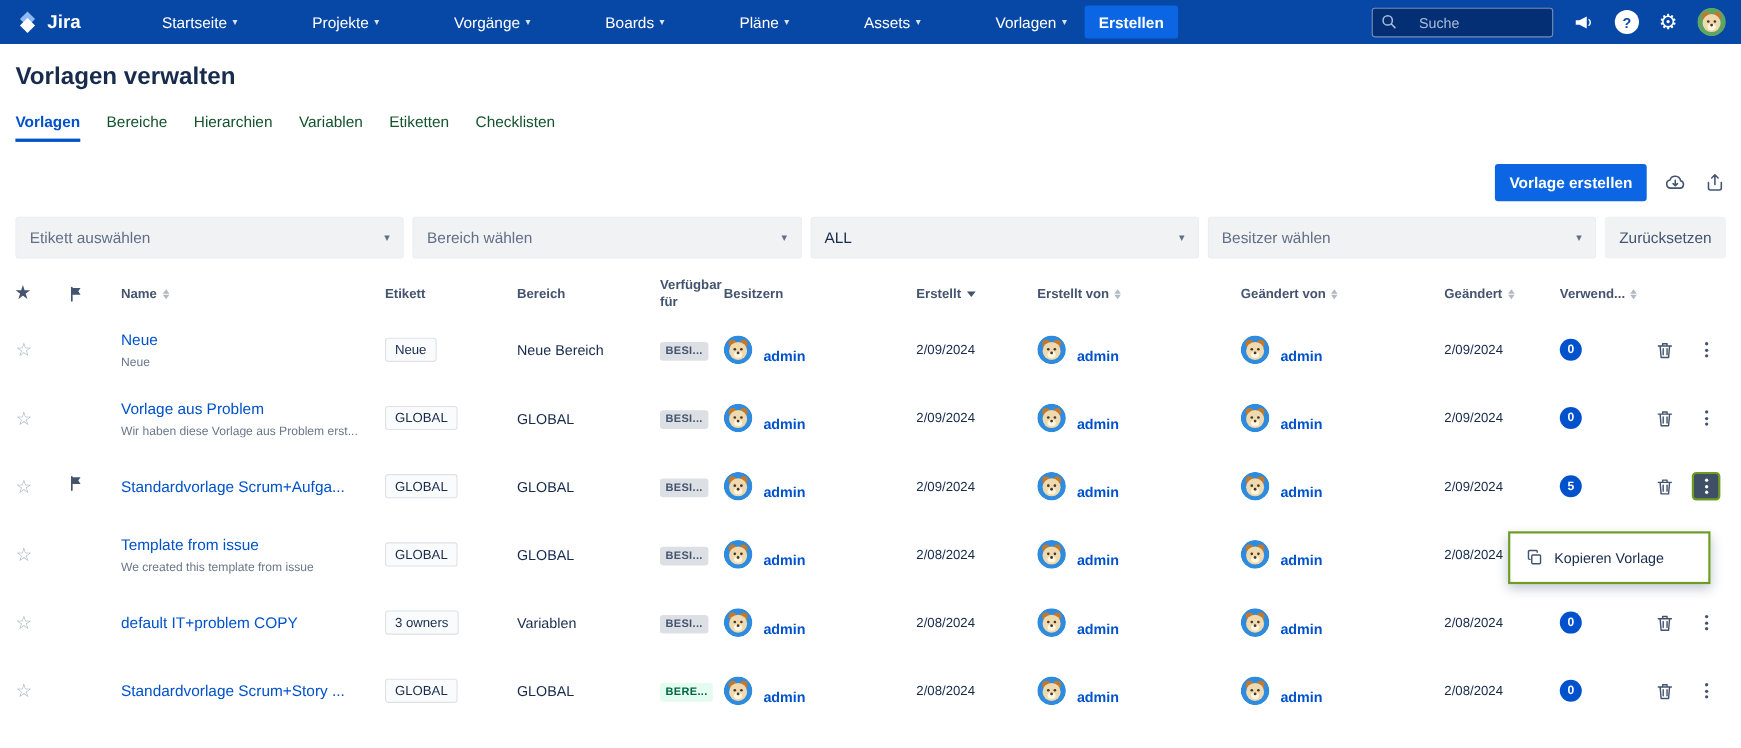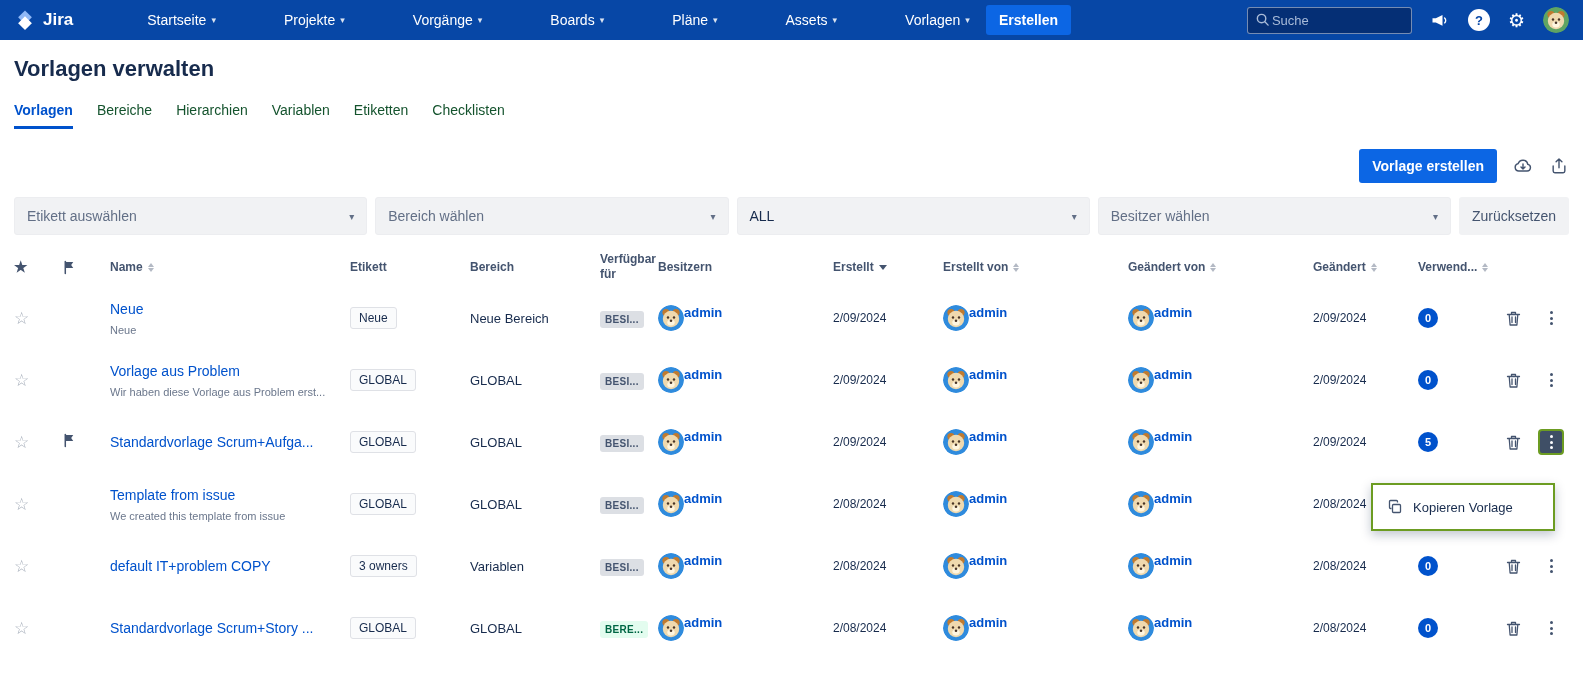--- a/index.html
+++ b/index.html
@@ -12,21 +12,21 @@
   .brand svg { width:22px; height:22px; }
   .brand-name { color:#fff; font-size:17px; font-weight:bold;text-align:center; }
   .nav-items { display:flex; align-items:center; gap:28px; }
   .nav-item { color:#fff; font-size:14px; display:flex; align-items:center; gap:5px; cursor:pointer; white-space:nowrap;margin-left:40px; }
   .chev { font-size:9px; color:#fff; opacity:.85; }
   .create-btn { margin-left:16px; background:#0C66E4; color:#fff; font-size:14px; font-weight:bold;
     border:none; border-radius:3px; padding:7px 13px; cursor:pointer; }
   .nav-right { margin-left:auto; display:flex; align-items:center; gap:18px; }
   .nav-search { position:relative; }
   .nav-search input { width:165px; height:27px; background:rgba(4,28,77,.55); border:1px solid rgba(255,255,255,.45);
-    border-radius:3px; color:#f9a8d4; font-size:13px; padding:0 8px 0 24px; font-family:"Liberation Sans",sans-serif; }
+    border-radius:3px; color:#f9a8d4; font-size:13px; padding:0 8px 0 42px; font-family:"Liberation Sans",sans-serif; }
   .nav-search input::placeholder { color:#A9BBD8; }
   .nav-search .mag { position:absolute; left:8px; top:5px; width:15px; height:15px; }
   .icon-btn { background:none; border:none; cursor:pointer; display:flex; align-items:center; }
   .help-circle { width:22px; height:22px; border-radius:50%; background:#fff; color:#0747A6;
     font-size:13px; font-weight:bold; display:flex; align-items:center; justify-content:center; }
   .gear { color:#fff; font-size:19px; line-height:1; }
   .avatar { width:26px; height:26px; border-radius:50%; display:block; }
 
   
   .page { padding:0 14px; }
@@ -69,21 +69,21 @@
   .name-cell a { color:#0052CC; font-size:14px; font-weight:500; text-decoration:none;
     display:block; white-space:nowrap; overflow:hidden; text-overflow:ellipsis; }
   .subtitle { font-size:11px; color:#6B778C; margin-top:7px; white-space:nowrap; overflow:hidden; text-overflow:ellipsis; }
   .subtitle:empty { display:none; }
   .chip { display:inline-block; background:#FAFBFC; border:1px solid #DFE1E6; border-radius:3px;
     padding:3px 8px; font-size:12px; color:#172B4D; }
   .scope { font-size:13px; }
   .avail { display:inline-block; background:#DCDFE4; color:#44546F; font-size:10px; font-weight:bold;
     letter-spacing:.3px; border-radius:3px; padding:3px 5px; }
   .avail.green { background:#E3FCEF; color:#006644; }
-  .owner { display:flex; align-items:flex-start; }
+  .owner { display:flex; align-items:flex-end; gap:10px; }
   .owner a { color:#0052CC; font-size:13px; font-weight:bold; text-decoration:none; }
   .datecell { font-size:12px; color:#172B4D; }
   .count { width:20px; height:20px; border-radius:50%; background:#0052CC; color:#fff; font-size:11px;
     font-weight:bold; display:flex; align-items:center; justify-content:center; }
   .actions { display:flex; align-items:center; gap:16px; padding-left:2px; }
   .trash { width:17px; height:17px; cursor:pointer; }
   .kebab { width:26px; height:26px; border:none; background:transparent; display:flex; flex-direction:column;
     align-items:center; justify-content:center; gap:2.5px; cursor:pointer; border-radius:4px; }
   .kebab i { width:3px; height:3px; border-radius:50%; background:#44546F; display:block; }
   .kebab.active { background:#3F4F66; border:2px solid #6C9C22; }

